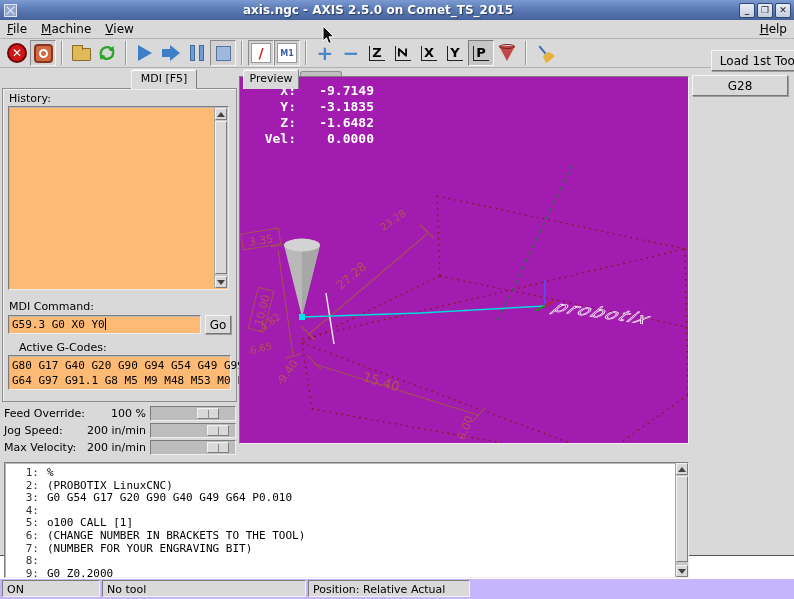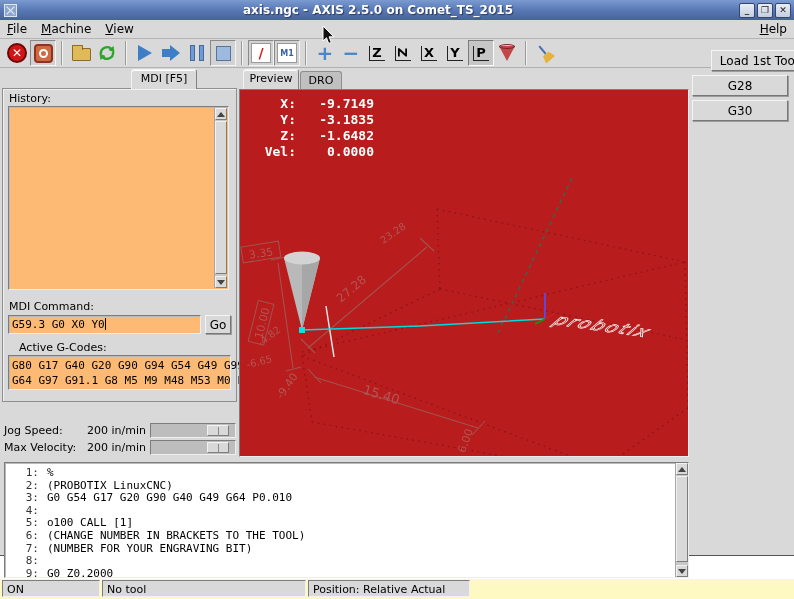--- a/index.html
+++ b/index.html
@@ -82,36 +82,36 @@
   .slider-row .sl-label { position:absolute; left:0; top:1px; }
   .slider-row .sl-value { position:absolute; right:90px; top:1px; text-align:right; }
   .sl-trough { position:absolute; right:0; top:0; width:86px; height:15px; background:#bdbdbd; border:1px solid; border-color:#7d7d7d #eee #eee #7d7d7d; }
   .sl-thumb { position:absolute; top:1px; width:22px; height:11px; background:#d9d9d9; border:1px solid; border-color:#f2f2f2 #7d7d7d #7d7d7d #f2f2f2; }
   .sl-thumb:before { content:""; position:absolute; left:10px; top:1px; width:1px; height:9px; background:#8a8a8a; }
 
   .btn { background:#d9d9d9; border:1px solid; border-color:#f4f4f4 #777 #777 #f4f4f4; box-shadow:1px 1px 0 #9c9c9c;
     text-align:center; font-size:12px; }
 
   
-  .canvas { position:absolute; left:239px; top:89px; width:450px; height:368px; background:#b91c1c;
+  .canvas { position:absolute; left:239px; top:76px; width:450px; height:368px; background:#a21caf;
     border:1px solid; border-color:#7d7d7d #eee #eee #7d7d7d; }
   .readout { position:absolute; left:14px; top:6px; color:#fff; font-family:"DejaVu Sans Mono", monospace;
     font-weight:bold; font-size:13px; line-height:16px; }
   .ro-l { display:inline-block; width:42px; text-align:right; }
   .ro-v { display:inline-block; width:78px; text-align:right; }
 
   
   .gcode-area { position:absolute; left:4px; top:462px; width:685px; height:116px; background:#fff;
     border:1px solid; border-color:#7d7d7d #eee #eee #7d7d7d; box-shadow:inset 1px 1px 0 #b9b9b9; overflow:hidden; }
   .gline { display:flex; font-family:"DejaVu Sans Mono", monospace; font-size:11px; line-height:12.6px; }
   .gnum { width:34px; text-align:right; color:#333; flex:none; }
   .gtxt { margin-left:8px; white-space:pre; }
 
   
-  .statusbar { position:absolute; left:0; top:579px; width:794px; height:20px; background:#fef9c3;padding-left:36px; }
+  .statusbar { position:absolute; left:0; top:579px; width:794px; height:20px; background:#c4b5fd;padding-left:36px; }
   .status-cell { position:absolute; top:1px; height:17px; background:#d9d9d9; border:1px solid; border-color:#7d7d7d #f2f2f2 #f2f2f2 #7d7d7d; padding:2px 0 0 4px; font-size:11px; }
 
   .cursor { position:absolute; left:322px; top:26px; z-index:99; }
 </style>
 </head>
 <body>
 
 <div id="app">
 
   <div class="titlebar">
@@ -237,20 +237,27 @@
     <span>G59.3 G0 X0 Y0</span><span style="display:inline-block; width:1px; height:12px; background:#000; vertical-align:-2px;"></span>
   </div>
   <div class="btn" style="position:absolute; left:205px; top:315px; width:26px; height:19px; padding-top:2px;">Go</div>
 
   <div class="lbl" style="left:19px; top:341px;">Active G-Codes:</div>
   <div class="sunken-white mono" style="position:absolute; left:8px; top:355px; width:223px; height:35px; font-size:11px; line-height:15px; padding:2px 0 0 3px; white-space:nowrap;">
     <div>G80 G17 G40 G20 G90 G94 G54 G49 G99</div>
     <div>G64 G97 G91.1 G8 M5 M9 M48 M53 M0 F0</div>
   </div>
 
+  <div class="slider-row" style="top:406px;">
+    <span class="sl-label">Feed Override:</span>
+    <span class="sl-value">100 %</span>
+    <div class="sl-trough">
+        <div class="sl-thumb" style="left:46px;"></div>
+      </div>
+  </div>
   <div class="slider-row" style="top:423px;">
     <span class="sl-label">Jog Speed:</span>
     <span class="sl-value">200 in/min</span>
     <div class="sl-trough">
         <div class="sl-thumb" style="left:56px;"></div>
       </div>
   </div>
   <div class="slider-row" style="top:440px;">
     <span class="sl-label">Max Velocity:</span>
     <span class="sl-value">200 in/min</span>
@@ -347,21 +354,20 @@
         <path d="M305,229 L314,224" stroke="#cc2020"></path>
         <path d="M305,229 L295,234" stroke="#109910"></path>
       </g>
 
       <text transform="translate(312,234) rotate(8) skewX(-32) scale(1,0.78)" font-family="DejaVu Sans, sans-serif" font-style="italic" font-size="19" letter-spacing="2" fill="none" stroke="#ffffff" stroke-width="0.8">probotix</text>
     </svg>
   </div>
 
   <div class="btn" style="position:absolute; left:692px; top:50px; width:96px; height:21px; padding-top:3px;margin-left:19px;">Load 1st Tool</div>
   <div class="btn" style="position:absolute; left:692px; top:75px; width:96px; height:21px; padding-top:3px;">G28</div>
-  <div class="btn" style="position:absolute; left:692px; top:100px; width:96px; height:21px; padding-top:3px;">G30</div>
 
   <div class="gcode-area">
     <div style="padding-top:4px;">
       <div class="gline">
           <span class="gnum">1:</span>
           <span class="gtxt">%</span>
         </div>
       <div class="gline">
           <span class="gnum">2:</span>
           <span class="gtxt">(PROBOTIX LinuxCNC)</span>

